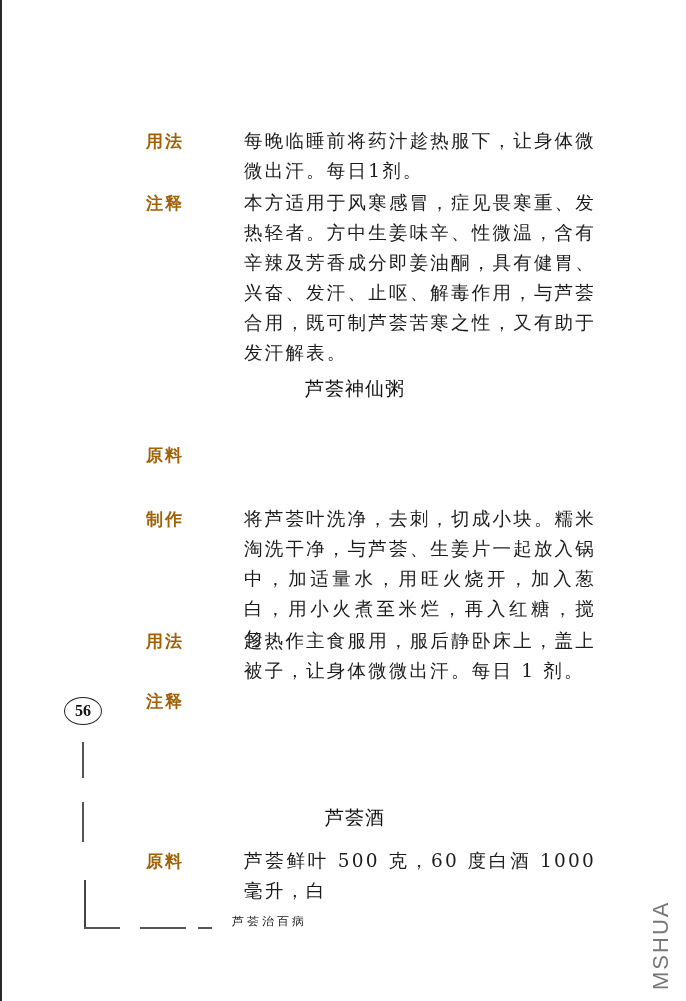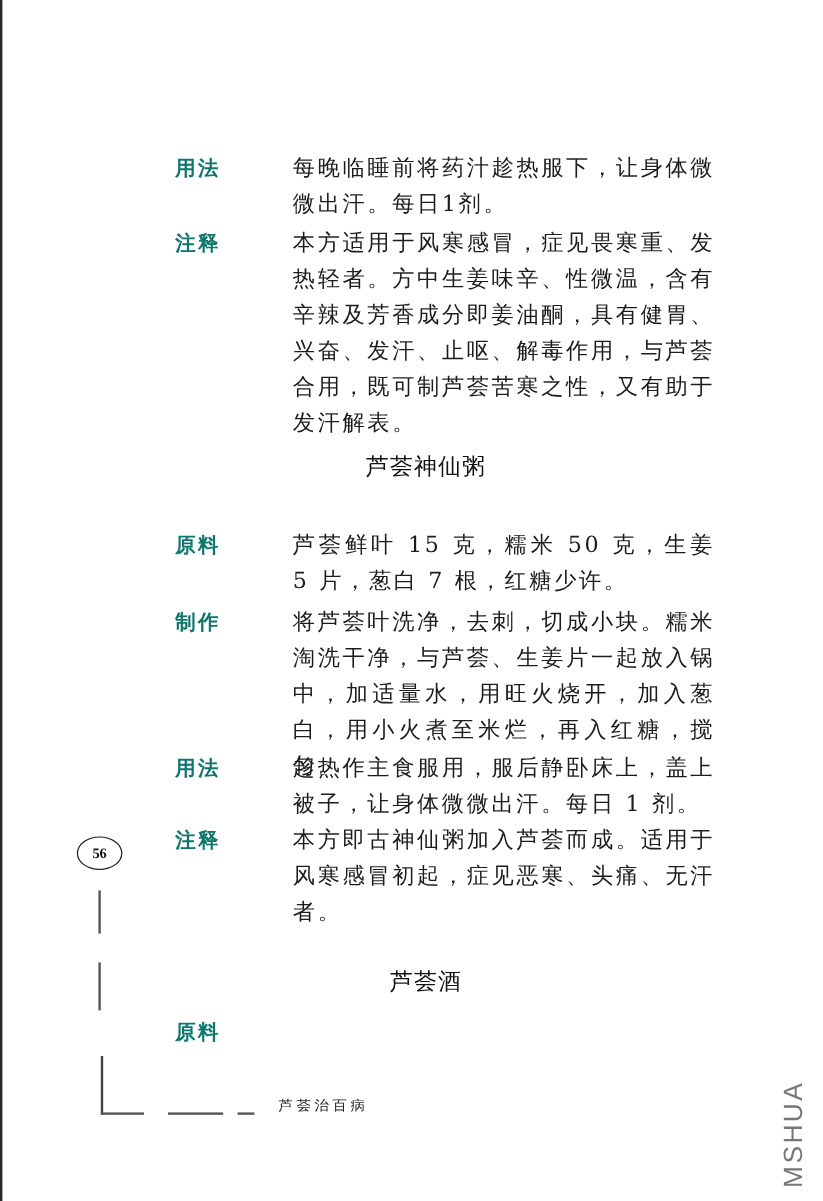--- a/index.html
+++ b/index.html
@@ -5,35 +5,35 @@
     html, body { margin: 0; padding: 0; }
     body {
       width: 686px; height: 1001px; background: #ffffff; position: relative; overflow: hidden;
       font-family: "DejaVu Serif", "Liberation Serif", serif; color: #1a1a1a;
     }
     .left-edge { position: absolute; left: 0; top: 0; width: 2px; height: 1001px; background: #2a2a2a; }
     .entry { position: absolute; left: 146px; width: 450px; }
     .entry .label {
       position: absolute; left: 0; top: 0; width: 60px;
       font-family: "DejaVu Sans", "Liberation Sans", sans-serif; font-weight: bold; font-size: 17px;
-      letter-spacing: 2px; color: #0f766e;
+      letter-spacing: 2px; color: #a16207;
     }
     .entry .body {
       margin-left: 98px; font-size: 18.5px; line-height: 30px; letter-spacing: 2.2px;
       text-align: justify; color: #1c1c1c;
     }
     .entry .label { line-height: 30px; }
     .heading {
       position: absolute; left: 0; width: 686px; text-align: center;
       font-family: "DejaVu Sans", "Liberation Sans", sans-serif; font-size: 19px; letter-spacing: 1px; color: #111; padding-left: 12px;
     }
     .page-num {
       position: absolute; left: 64px; top: 697px; width: 36px; height: 26px;
       border: 1.5px solid #222; border-radius: 50%;
-      font-family: "Liberation Serif", "DejaVu Serif", serif; font-weight: bold; font-size: 12px;
+      font-family: "Liberation Serif", "DejaVu Serif", serif; font-weight: bold; font-size: 16px;
       text-align: center; line-height: 26px; color: #111;
     }
     .vdash { position: absolute; left: 82px; width: 2px; background: #555; }
     .corner-v { position: absolute; left: 84px; top: 880px; width: 2px; height: 49px; background: #444; }
     .corner-h { position: absolute; left: 84px; top: 927px; width: 36px; height: 2px; background: #555; }
     .hdash { position: absolute; top: 927px; height: 2px; background: #555; }
     .footer-title {
       position: absolute; left: 232px; top: 913px;
       font-family: "DejaVu Sans", "Liberation Sans", sans-serif; font-size: 12px; letter-spacing: 3px; color: #222;
       transform: scaleY(0.95);
@@ -56,42 +56,41 @@
 
 <div class="entry" style="top:188px;">
   <div class="label">注释</div>
   <div class="body">本方适用于风寒感冒，症见畏寒重、发热轻者。方中生姜味辛、性微温，含有辛辣及芳香成分即姜油酮，具有健胃、兴奋、发汗、止呕、解毒作用，与芦荟合用，既可制芦荟苦寒之性，又有助于发汗解表。</div>
 </div>
 
 <div class="heading" style="top:376px;">芦荟神仙粥</div>
 
 <div class="entry" style="top:440px;">
   <div class="label">原料</div>
-  <div class="body">芦荟鲜叶 15 克，糯米 50 克，生姜 5 片，葱白 7 根，红糖少许。</div>
 </div>
 
 <div class="entry" style="top:504px;">
   <div class="label">制作</div>
   <div class="body">将芦荟叶洗净，去刺，切成小块。糯米淘洗干净，与芦荟、生姜片一起放入锅中，加适量水，用旺火烧开，加入葱白，用小火煮至米烂，再入红糖，搅匀。</div>
 </div>
 
 <div class="entry" style="top:626px;">
   <div class="label">用法</div>
   <div class="body">趁热作主食服用，服后静卧床上，盖上被子，让身体微微出汗。每日 1 剂。</div>
 </div>
 
 <div class="entry" style="top:686px;">
   <div class="label">注释</div>
-  <div class="body">本方即古神仙粥加入芦荟而成。适用于风寒感冒初起，症见恶寒、头痛、无汗者。</div>
 </div>
 
 <div class="heading" style="top:805px;">芦荟酒</div>
 
 <div class="entry" style="top:846px;">
   <div class="label">原料</div>
+  <div class="body">芦荟鲜叶 500 克，60 度白酒 1000 毫升，白</div>
 </div>
 
 <div class="page-num">56</div>
 
 <div class="vdash" style="top:742px; height:36px;"></div>
 <div class="vdash" style="top:802px; height:40px;"></div>
 <div class="corner-v"></div>
 <div class="corner-h"></div>
 <div class="hdash" style="left:140px; width:46px;"></div>
 <div class="hdash" style="left:198px; width:14px;"></div>

